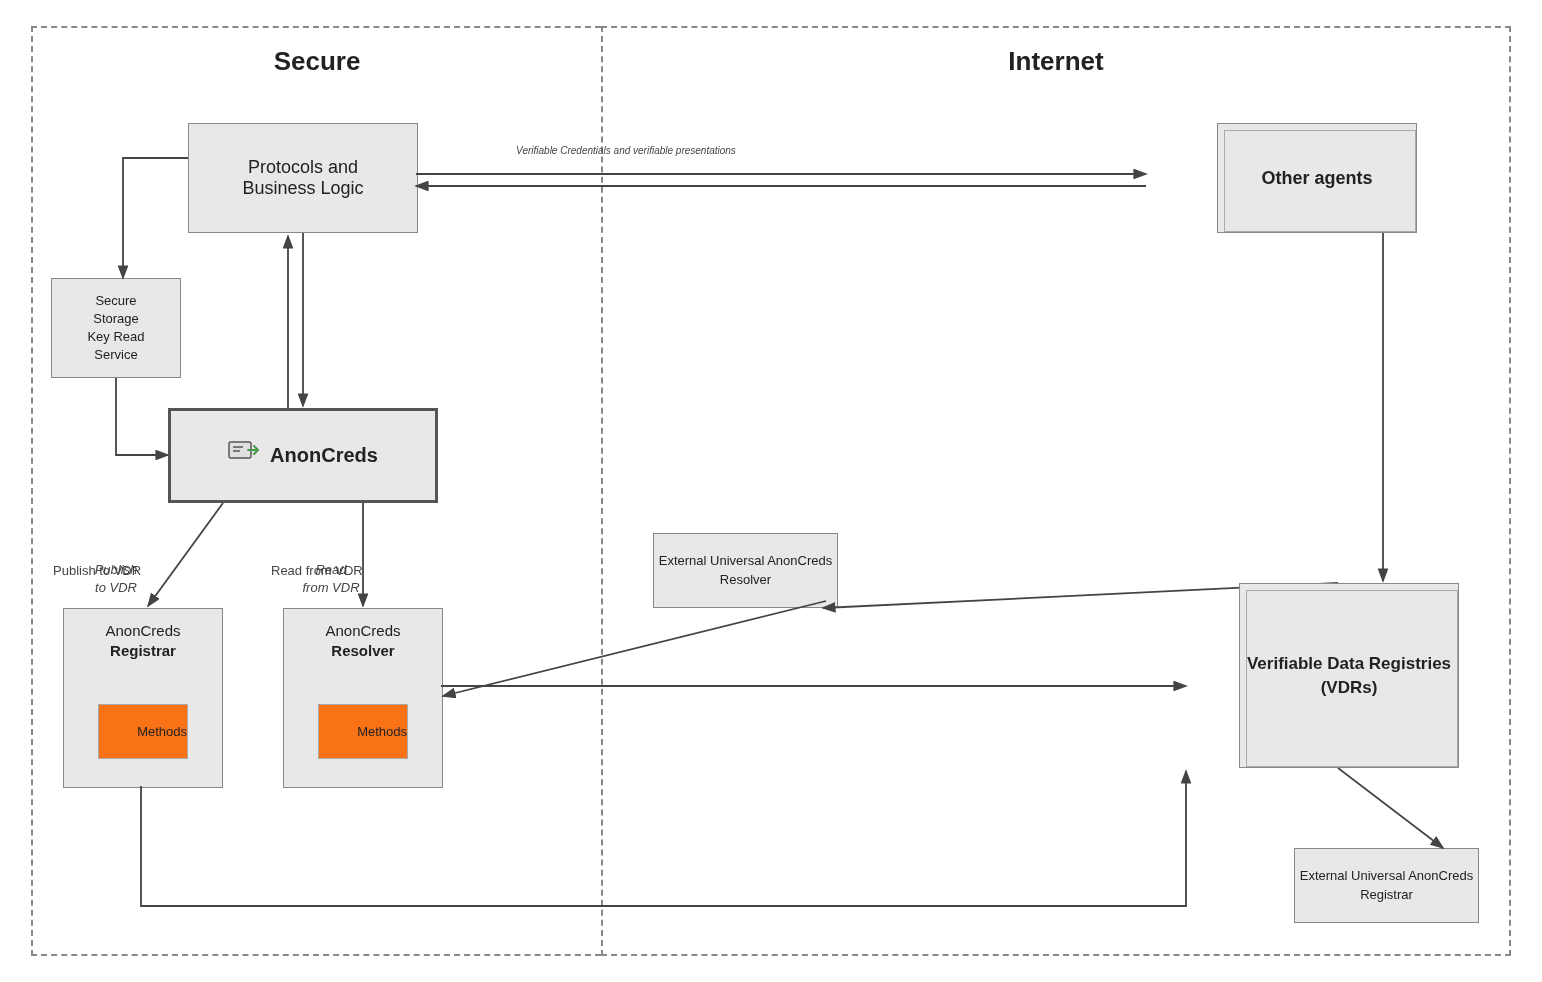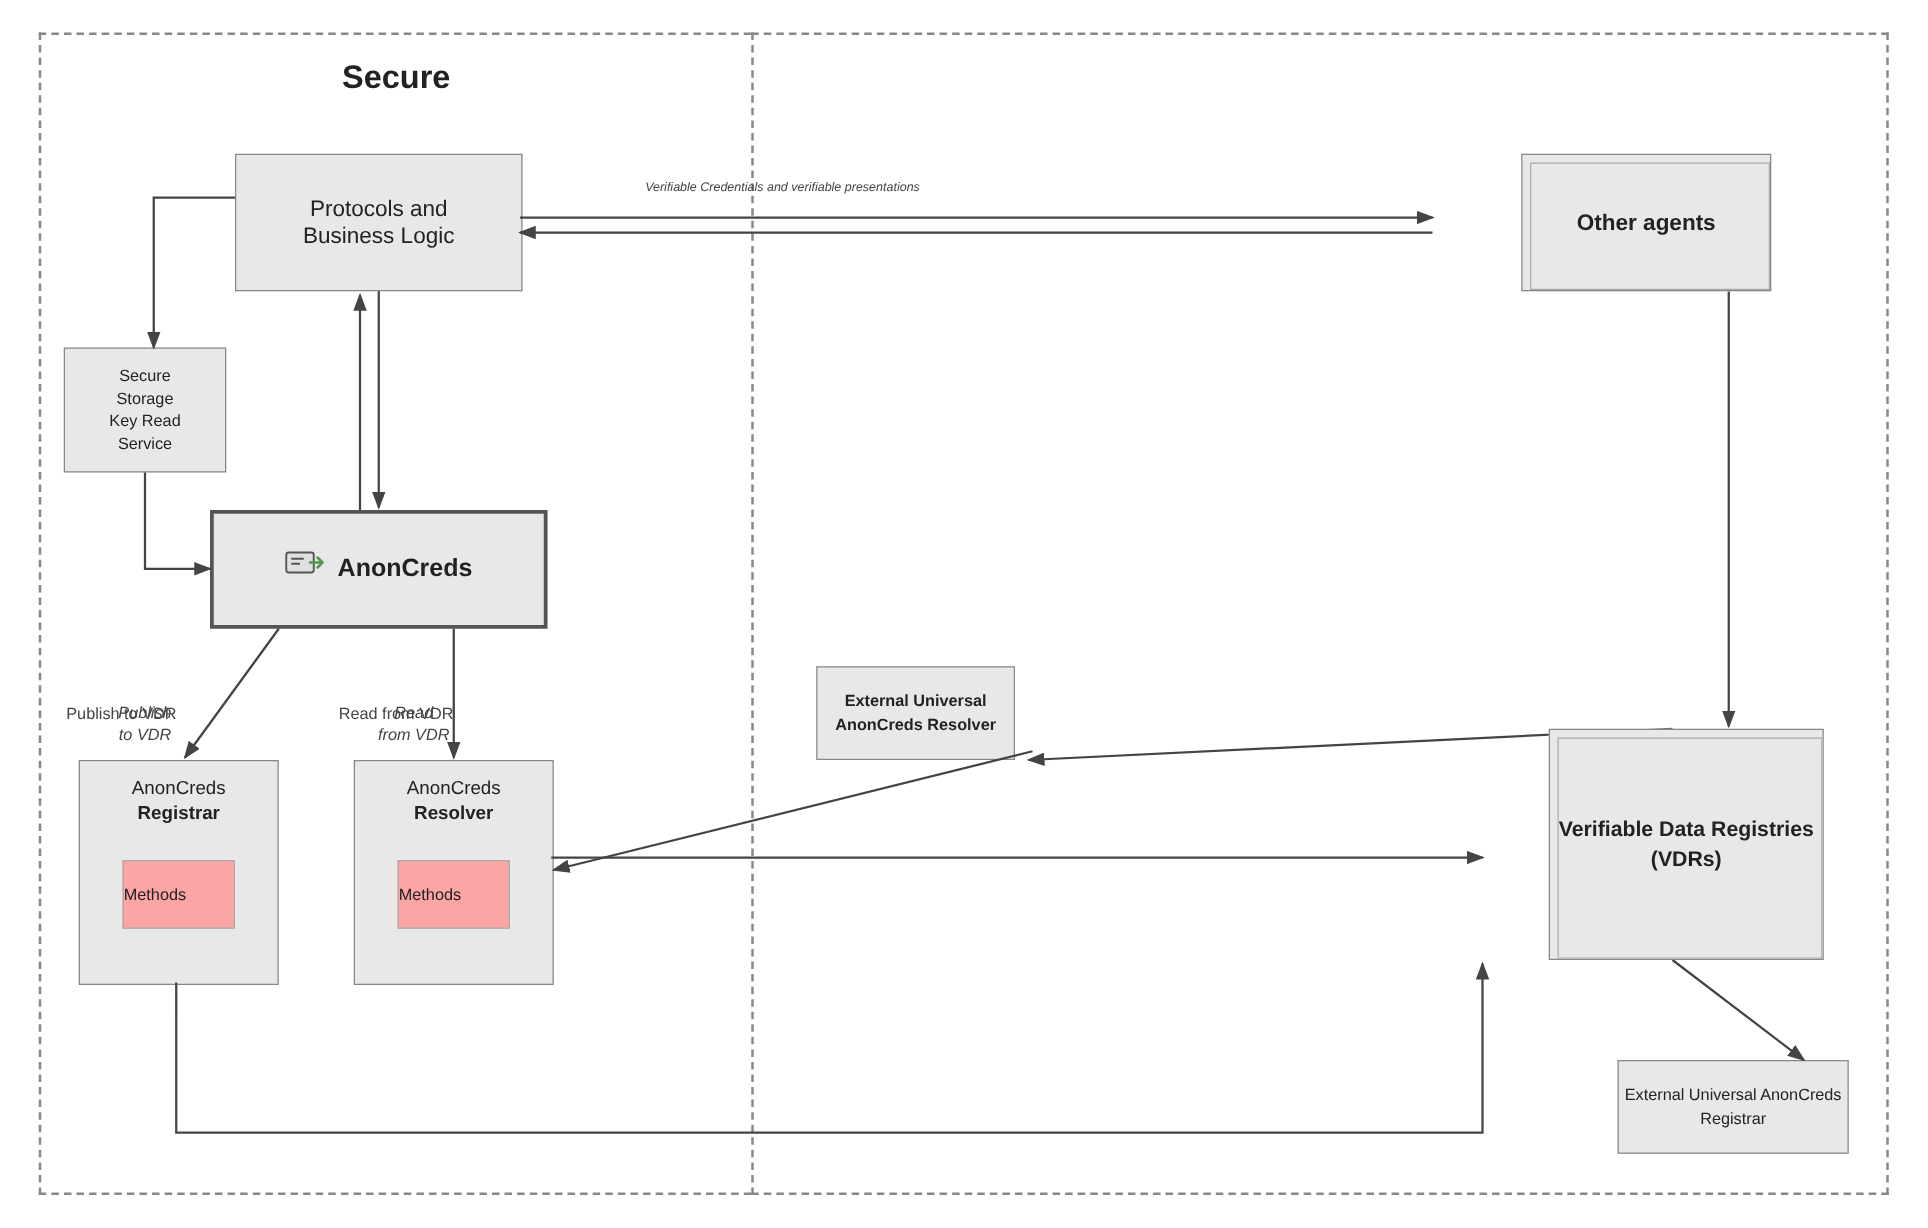--- a/index.html
+++ b/index.html
@@ -127,27 +127,27 @@
       width: calc(100% - 16px);
       height: calc(100% - 16px);
       top: 12px;
       left: 12px;
       z-index: -2;
     }
 
     .methods-box {
       width: 90px;
       height: 55px;
-      background: #fca5a5;
+      background: #f97316;
       border: 1.5px solid #aaa;
       display: flex;
       align-items: center;
-      justify-content: flex-start;
+      justify-content: flex-end;
       font-size: 13px;
-      margin-top: 28px;
+      margin-top: 44px;
       position: relative;
     }
     .methods-box::after {
       content: '';
       position: absolute;
       width: 100%;
       height: 100%;
       top: 5px;
       left: 5px;
       background: #f0f0f0;
@@ -291,26 +291,27 @@
       <path d="M 83 350 L 83 427 L 135 427" stroke="#444" stroke-width="1.8" fill="none" marker-end="url(#arrowhead-dark)"></path>
 
       <line x1="190" y1="475" x2="115" y2="578" stroke="#444" stroke-width="1.8" marker-end="url(#arrowhead-dark)"></line>
 
       <line x1="330" y1="475" x2="330" y2="578" stroke="#444" stroke-width="1.8" marker-end="url(#arrowhead-dark)"></line>
 
     </svg>
   </div>
 
   <div class="section-internet" style="position:relative;">
+    <div class="section-label">Internet</div>
 
     <div class="box box-other-agents box-stacked" style="position:absolute; top:95px; right:92px; width:200px; height:110px; font-size:18px; font-weight:bold; z-index:1;">
       <span>Other agents</span>
     </div>
 
-    <div class="box box-ext-resolver" style="position:absolute; top:505px; left:50px; width:159px; height:75px; font-size:13px; text-align:center; line-height:1.4;font-weight:bold;">
+    <div class="box box-ext-resolver" style="position:absolute; top:505px; left:50px; width:185px; height:75px; font-size:13px; text-align:center; line-height:1.4;">
       <span>External Universal
 AnonCreds Resolver</span>
     </div>
 
     <div class="box box-vdr box-stacked" style="position:absolute; top:555px; right:50px; width:220px; height:185px; font-size:15px; font-weight:normal; flex-direction:column; justify-content:center; z-index:1;margin-left:32px;">
       <span style="font-size:17px; font-weight:bold; text-align:center; line-height:1.4;">Verifiable Data
 Registries (VDRs)</span>
     </div>
 
     <div class="box box-ext-registrar" style="position:absolute; top:820px; right:30px; width:185px; height:75px; font-size:13px; text-align:center; line-height:1.4;">

